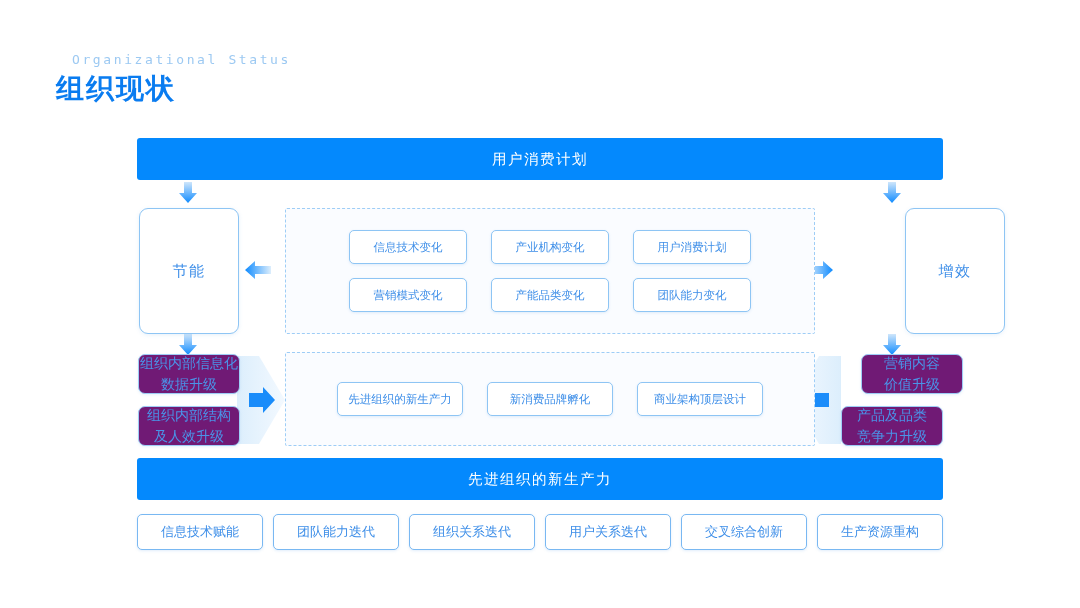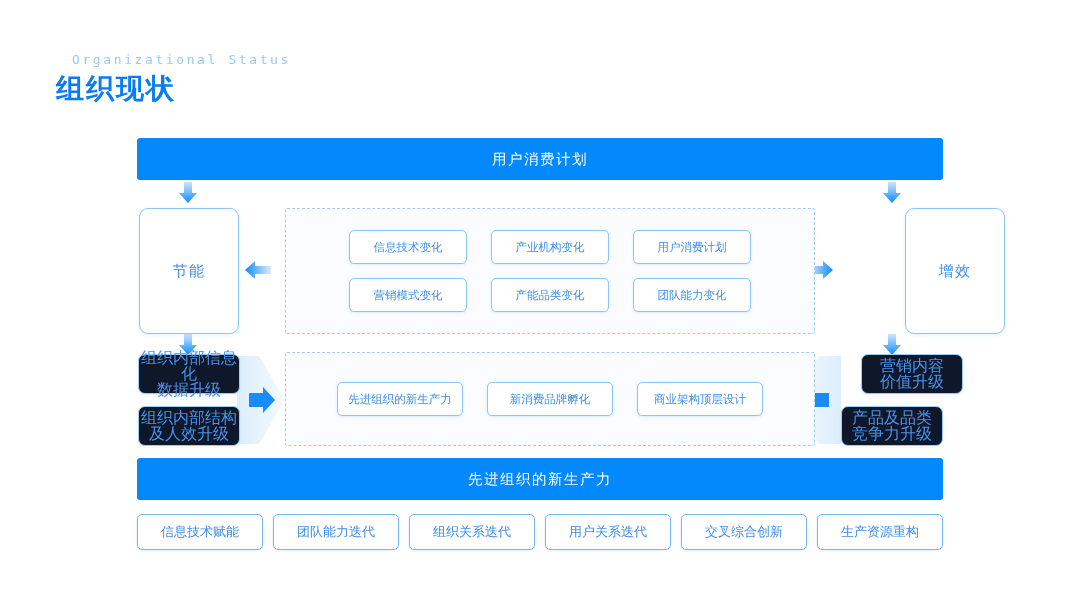--- a/index.html
+++ b/index.html
@@ -86,24 +86,24 @@
   .side-box-left  { left: 2px; }
   .side-box-right { left: 725px; margin-left: 43px; }
 
   
   .side-card {
     position: absolute;
     width: 100px;
     height: 38px;
     border: 1.2px solid #9ecdf6;
     border-radius: 7px;
-    background: #0f172a;
+    background: #701a75;
     color: #4a93e8;
-    font-size: 16px;
-    line-height: 16px;
+    font-size: 14px;
+    line-height: 21px;
     text-align: center;
     display: flex;
     align-items: center;
     justify-content: center;
     box-shadow: 0 1px 3px rgba(120,175,230,0.18);
   }
   .sc-l1 { left: 1px;   top: 216px; }
   .sc-l2 { left: 1px;   top: 268px; }
   .sc-r1 { left: 724px; top: 216px; }
   .sc-r2 { left: 704px; top: 268px; }

